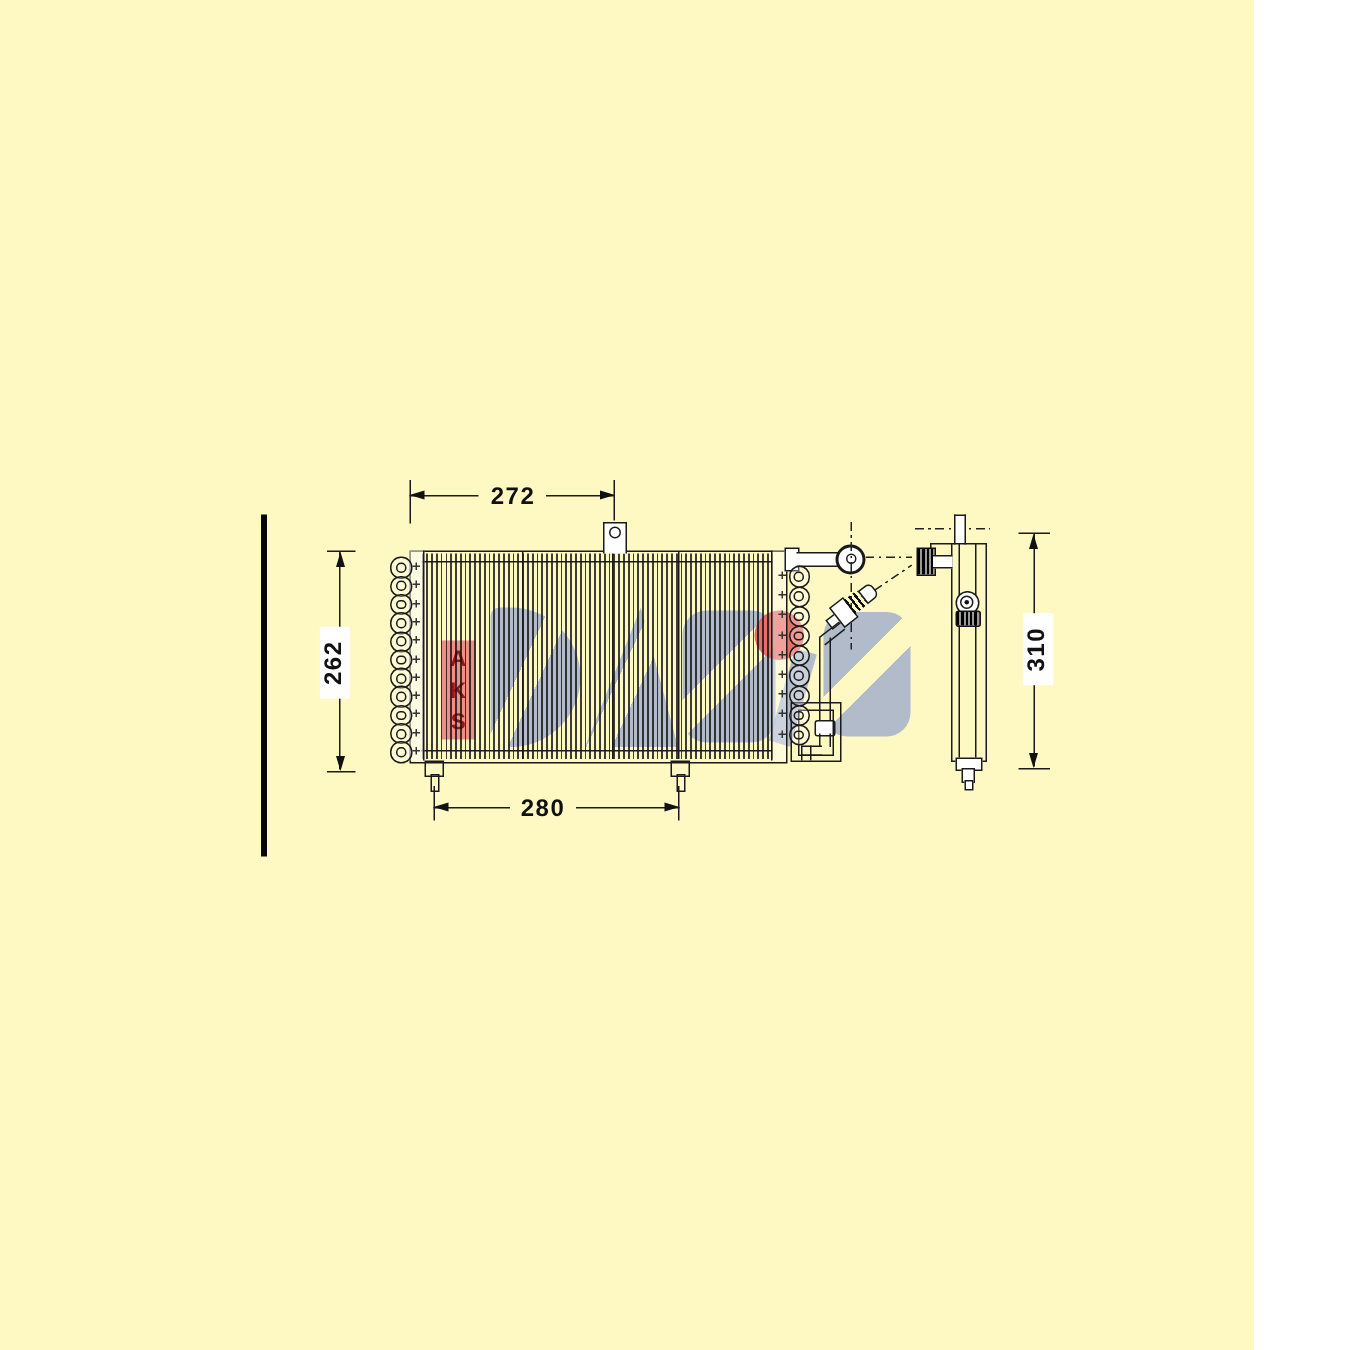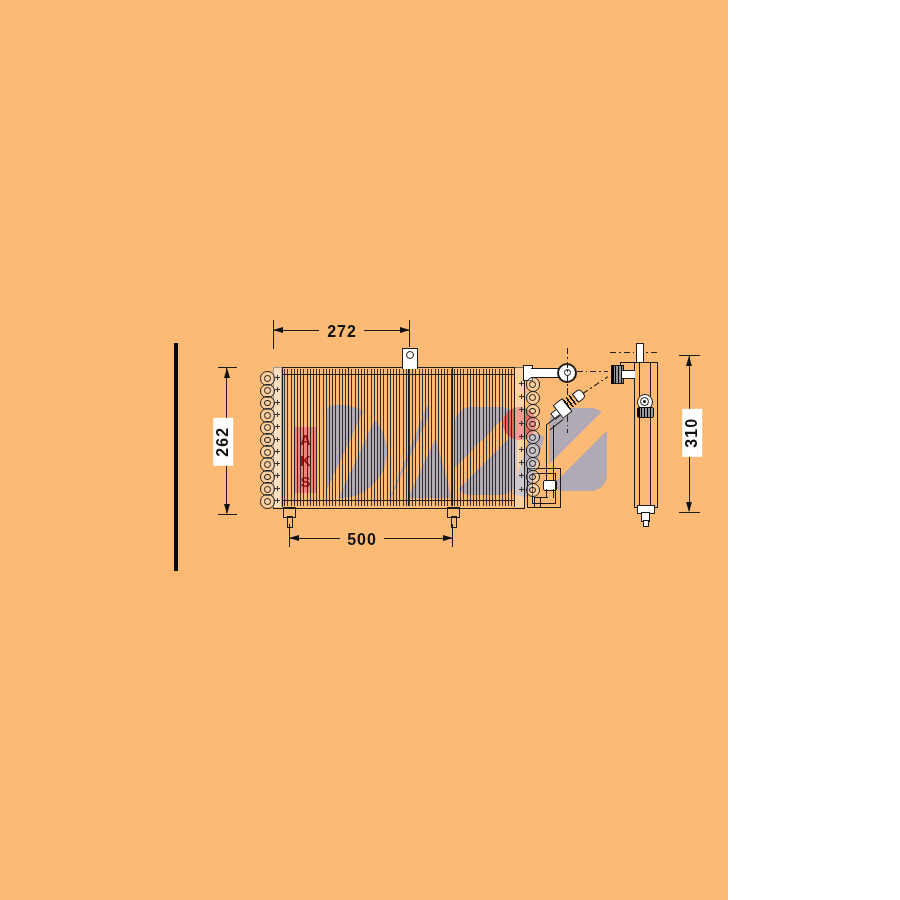--- a/index.html
+++ b/index.html
@@ -1,16 +1,16 @@
 <!DOCTYPE html>
 <html><head>
 <meta charset="utf-8">
 <style>
   html,body{margin:0;padding:0;background:#fff;}
-  #stage{position:relative;width:728px;height:900px;background:#fdba74;overflow:hidden;
+  #stage{position:relative;width:836px;height:900px;background:#fef9c3;overflow:hidden;
          font-family:"Liberation Sans",sans-serif;}
   .abs{position:absolute;}
   
   .vln{position:absolute;width:0;border-left:1.3px solid #1a1a1a;}
   .hln{position:absolute;height:0;border-top:1.3px solid #1a1a1a;}
   .box{position:absolute;border:1.5px solid #1a1a1a;background:transparent;}
   .clh{position:absolute;height:1.2px;
        background:repeating-linear-gradient(90deg,#222 0 6px,transparent 6px 9px,#222 9px 10.5px,transparent 10.5px 13.5px);}
   .clv{position:absolute;width:1.2px;
        background:repeating-linear-gradient(180deg,#222 0 6px,transparent 6px 9px,#222 9px 10.5px,transparent 10.5px 13.5px);}
@@ -131,21 +131,21 @@
   <div class="hln draw" style="left:273px;top:330px;width:46px;border-top-width:1.4px;"></div>
   <div class="hln draw" style="left:364px;top:330px;width:46px;border-top-width:1.4px;"></div>
   <div class="dimtext" style="left:319px;top:323px;width:46px;">272</div>
   <div class="arrow ar-l draw" style="left:273px;top:327.3px;"></div>
   <div class="arrow ar-r draw" style="left:400px;top:327.3px;"></div>
   <div class="vln draw" style="left:272.7px;top:320px;height:29px;"></div>
   <div class="vln draw" style="left:409.3px;top:320px;height:27px;"></div>
 
   <div class="hln draw" style="left:289px;top:537.5px;width:51px;border-top-width:1.4px;"></div>
   <div class="hln draw" style="left:384px;top:537.5px;width:69px;border-top-width:1.4px;"></div>
-  <div class="dimtext" style="left:339px;top:530.5px;width:46px;">500</div>
+  <div class="dimtext" style="left:339px;top:530.5px;width:46px;">280</div>
   <div class="arrow ar-l draw" style="left:289px;top:534.8px;"></div>
   <div class="arrow ar-r draw" style="left:443px;top:534.8px;"></div>
   <div class="vln draw" style="left:288.6px;top:524px;height:23px;"></div>
   <div class="vln draw" style="left:452.4px;top:524px;height:23px;"></div>
 
   <div class="hln draw" style="left:218px;top:367px;width:19px;"></div>
   <div class="hln draw" style="left:218px;top:513.5px;width:19px;"></div>
   <div class="vln draw" style="left:226.4px;top:368px;height:56px;"></div>
   <div class="vln draw" style="left:226.4px;top:456px;height:57px;"></div>
   <div class="arrow ar-u draw" style="left:223.6px;top:368px;"></div>

